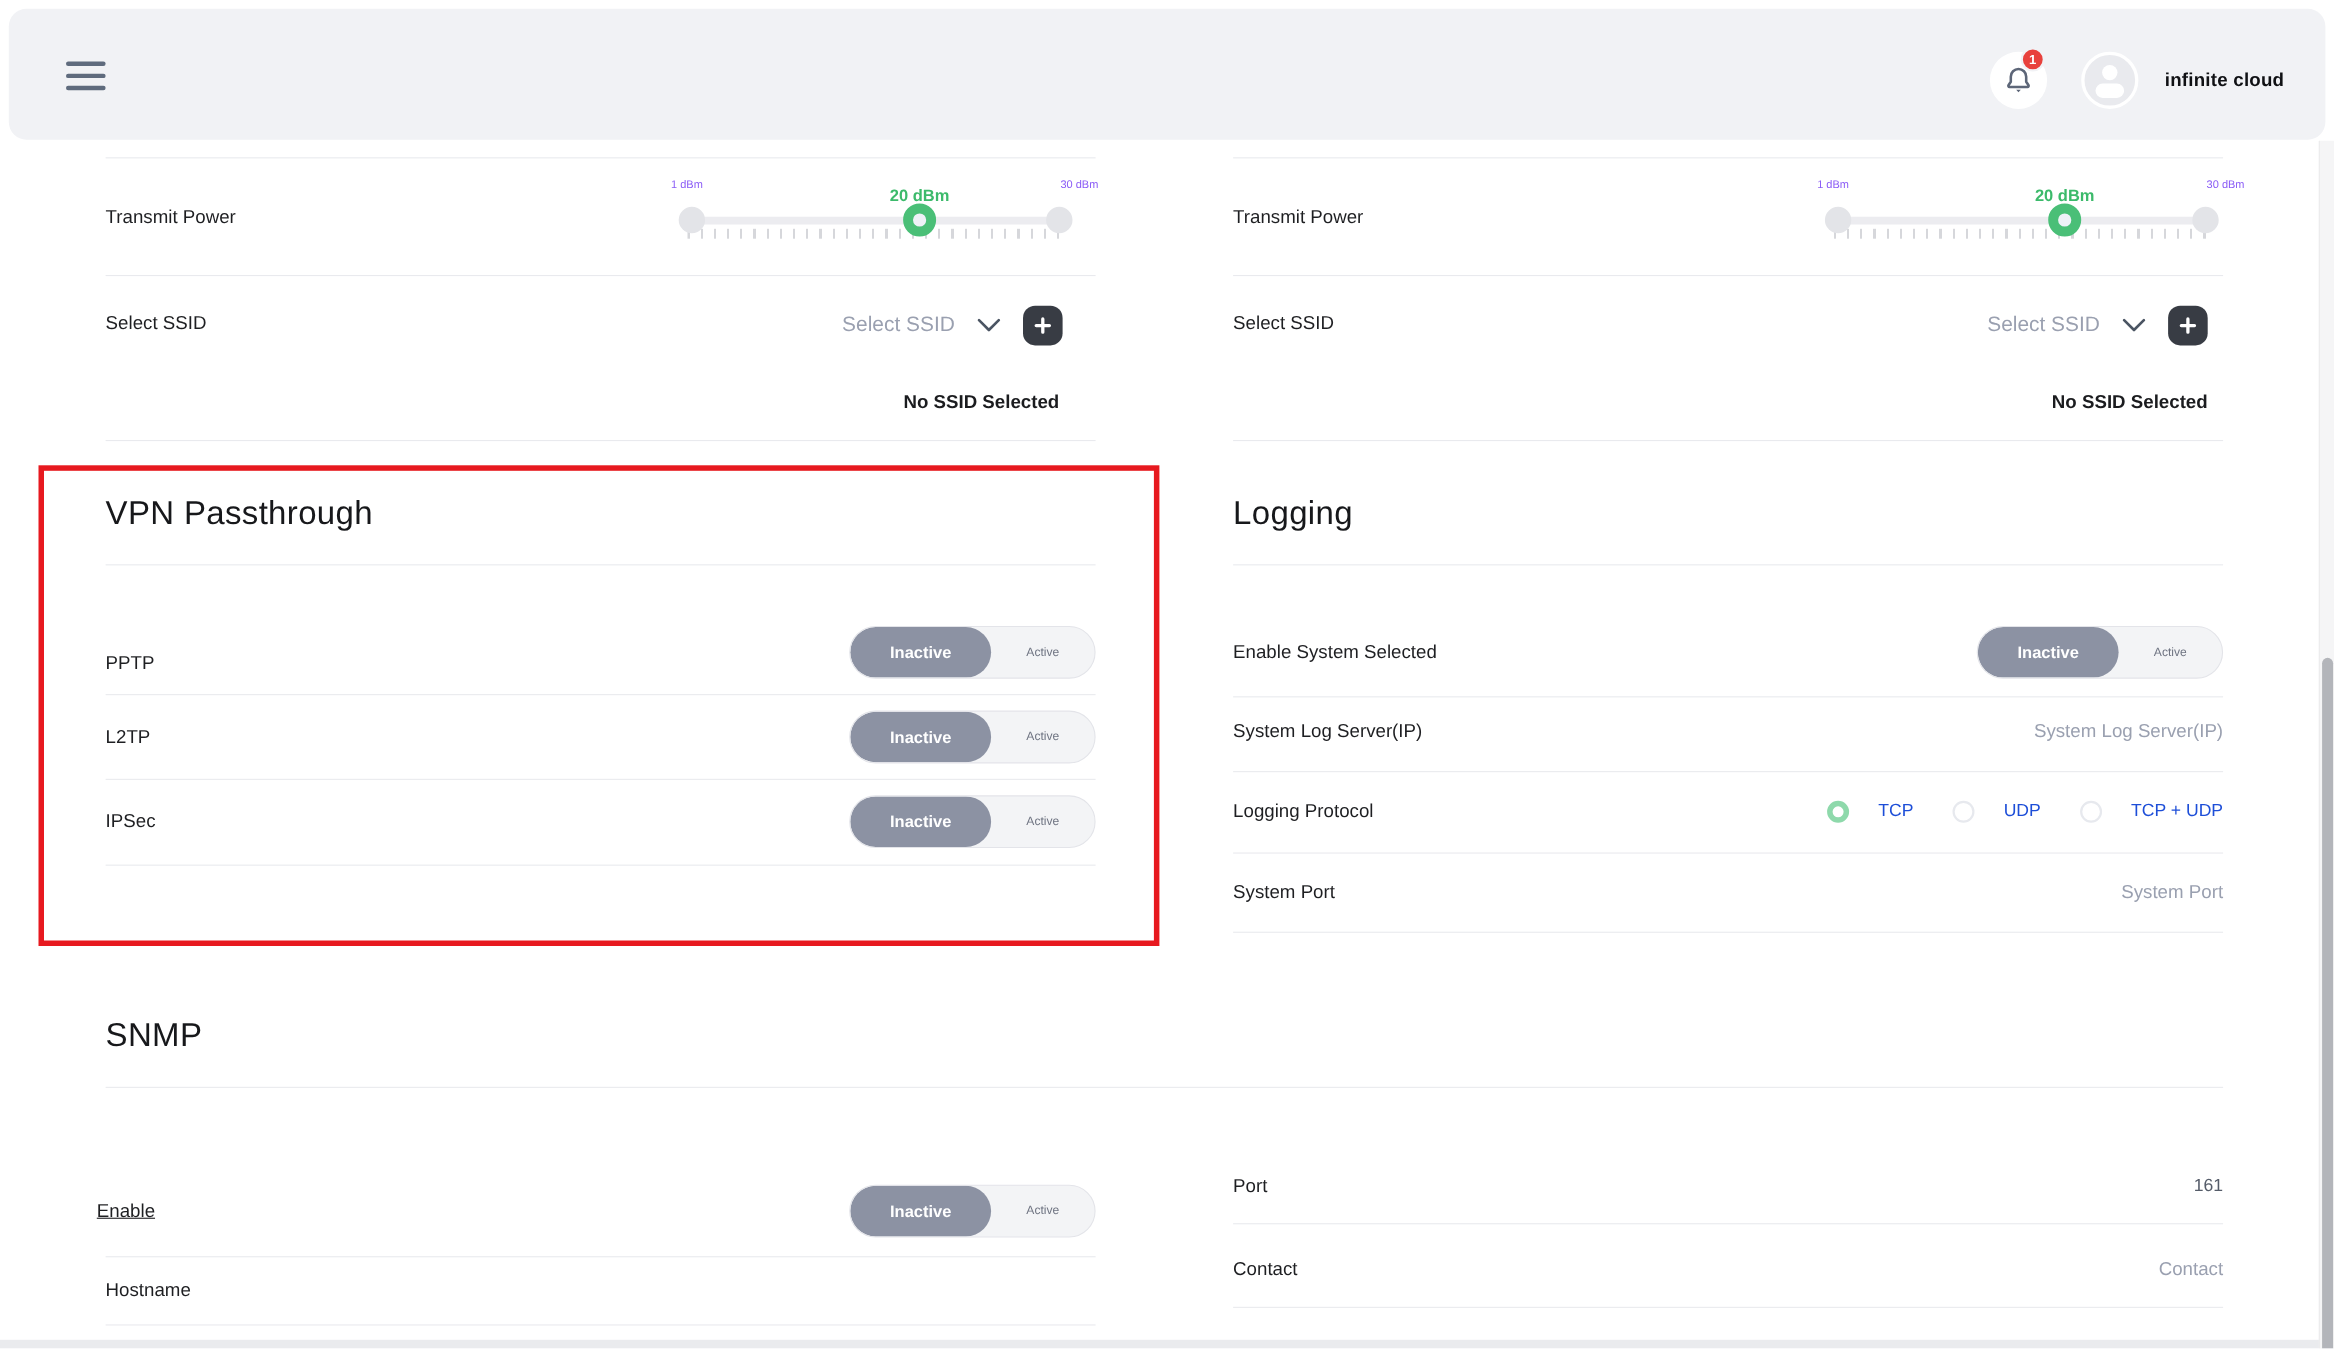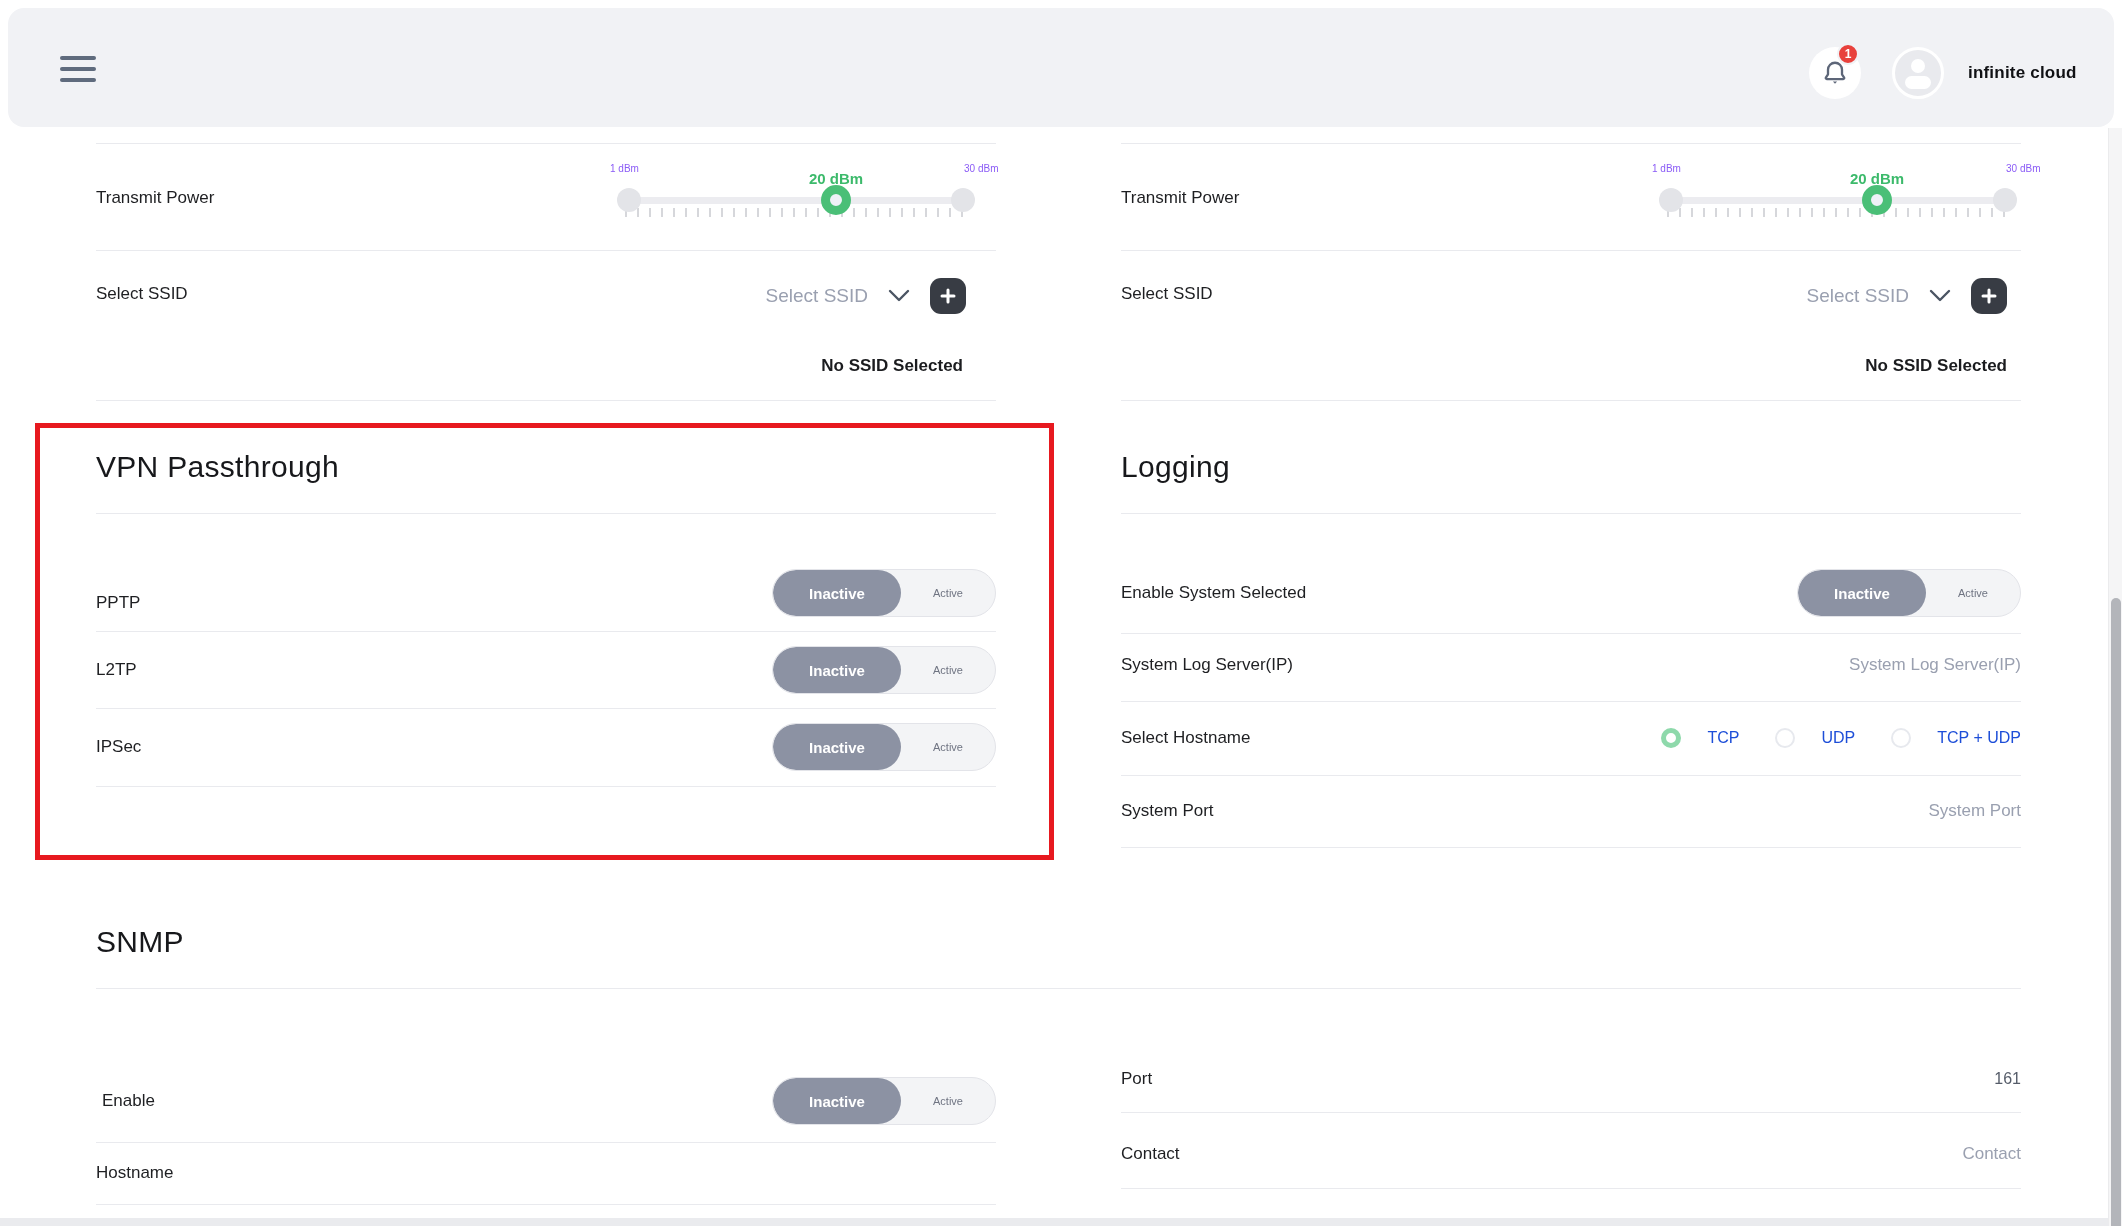--- a/index.html
+++ b/index.html
@@ -141,21 +141,21 @@
   <div class="lbl" style="left:96px;top:737px;">IPSec</div>
   <div class="toggle" style="left:772px;top:723px;">
     <span class="tg-on">Inactive</span>
     <span class="tg-off">Active</span>
   </div>
   <div class="divider" style="left:96px;top:786px;width:900px;"></div>
 
   <div class="title" style="left:96px;top:925px;">SNMP</div>
   <div class="divider" style="left:96px;top:988px;width:1925px;"></div>
 
-  <div class="lbl" style="left:102px;top:1091px;">Enable</div>
+  <div class="lbl" style="left:88px;top:1091px;text-decoration:underline;">Enable</div>
   <div class="toggle" style="left:772px;top:1077px;">
     <span class="tg-on">Inactive</span>
     <span class="tg-off">Active</span>
   </div>
   <div class="divider" style="left:96px;top:1142px;width:900px;"></div>
 
   <div class="lbl" style="left:96px;top:1163px;">Hostname</div>
   <div class="divider" style="left:96px;top:1204px;width:900px;"></div>
 
   <div class="divider" style="left:1121px;top:143px;width:900px;"></div>
@@ -196,21 +196,21 @@
   <div class="toggle" style="left:1797px;top:569px;">
     <span class="tg-on">Inactive</span>
     <span class="tg-off">Active</span>
   </div>
   <div class="divider" style="left:1121px;top:633px;width:900px;"></div>
 
   <div class="lbl" style="left:1121px;top:655px;">System Log Server(IP)</div>
   <div class="ph" style="left:1121px;top:655px;width:900px;">System Log Server(IP)</div>
   <div class="divider" style="left:1121px;top:701px;width:900px;"></div>
 
-  <div class="lbl" style="left:1121px;top:728px;">Select Hostname</div>
+  <div class="lbl" style="left:1121px;top:728px;">Logging Protocol</div>
   <div class="radio-row" style="left:1121px;top:728px;width:900px;">
     <span class="radio-item">
       <span class="radio on"></span>
       <span class="radio-lbl">TCP</span>
     </span>
     <span class="radio-item">
       <span class="radio"></span>
       <span class="radio-lbl">UDP</span>
     </span>
     <span class="radio-item">

